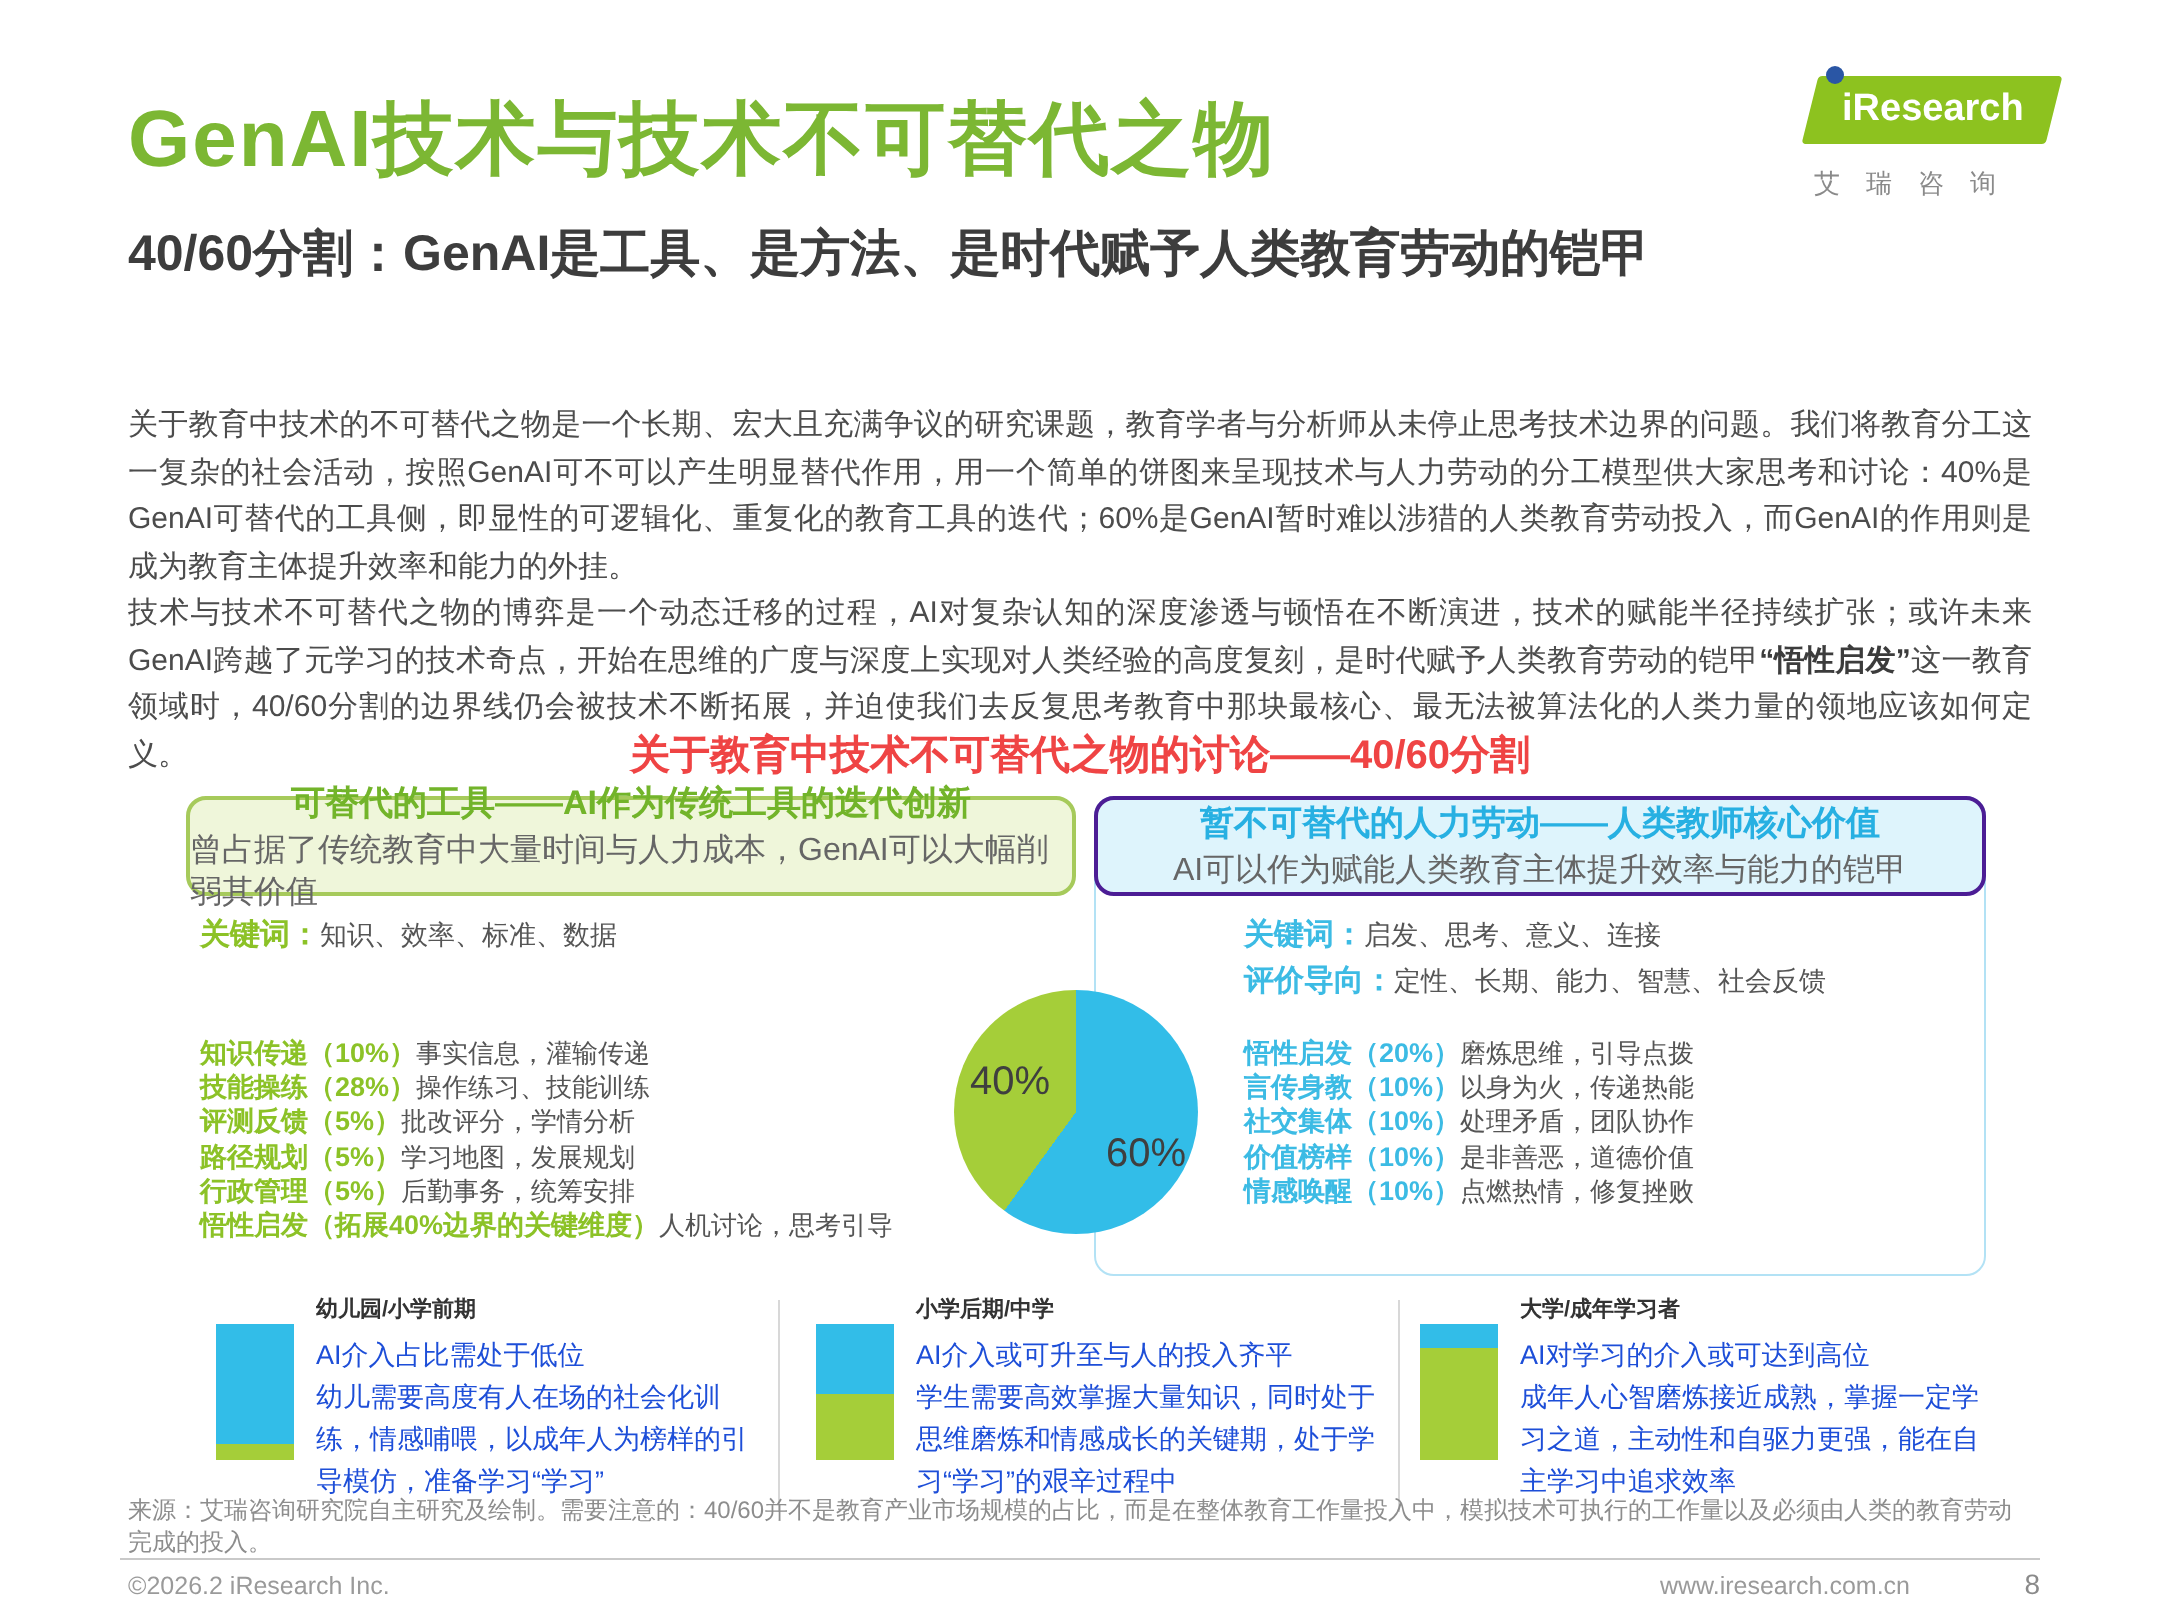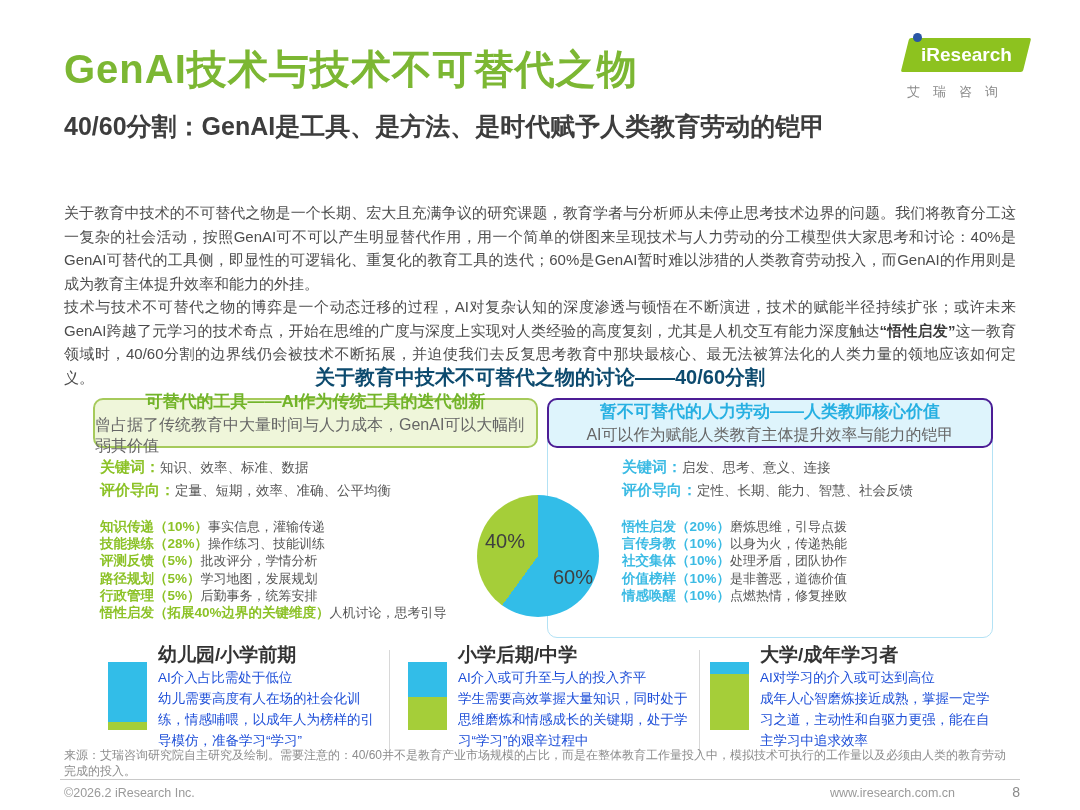--- a/index.html
+++ b/index.html
@@ -16,21 +16,21 @@
   .logo-box{width:122px;height:34px;background:#8dc21f;transform:skewX(-14deg);
             border-radius:2px;display:flex;align-items:center;justify-content:center;}
   .logo-text{transform:skewX(14deg);color:#fff;font-weight:bold;font-size:19px;}
   .logo-dot{position:absolute;left:8px;top:-5px;width:9px;height:9px;border-radius:50%;background:#2a56a5;}
   .logo-caption{margin-top:11px;letter-spacing:13px;color:#8a8a8a;font-size:13px;padding-left:2px;white-space:nowrap;}
 
   
   .intro{left:64px;top:172px;width:952px;font-size:15px;line-height:23.5px;color:#4c4c4c;text-align:justify;margin-top:29px;}
   .intro b{color:#3c3c3c;}
 
-  .sec-title{left:0;top:364px;width:1080px;text-align:center;font-size:20px;font-weight:bold;color:#0c4a6e;}
+  .sec-title{left:0;top:364px;width:1080px;text-align:center;font-size:20px;font-weight:bold;color:#ef4444;}
 
   
   .hdr-box{top:398px;height:50px;border-radius:10px;box-sizing:border-box;display:flex;flex-direction:column;
            align-items:center;justify-content:center;z-index:2;}
   .hdr-left{left:93px;width:445px;background:#eff6da;border:2px solid #a6ca5b;}
   .hdr-right{left:547px;width:446px;background:#def4fc;border:2px solid #4c1d95;}
   .hdr-title{font-size:17px;font-weight:bold;}
   .hdr-left .hdr-title{color:#72b42a;}
   .hdr-right .hdr-title{color:#27b0e2;}
   .hdr-sub{font-size:16px;color:#666;margin-top:2px;}
@@ -54,21 +54,21 @@
   
   .pie{left:477px;top:495px;width:122px;height:122px;border-radius:50%;z-index:5;}
   .pie-label{z-index:6;font-size:20px;color:#3f3f3f;width:46px;text-align:center;}
 
   
   .stage{top:645px;display:flex;z-index:2;}
   .stage-bar{width:39px;height:68px;margin-top:17px;display:flex;flex-direction:column;flex-shrink:0;}
   .seg-cyan{background:#32bde8;}
   .seg-green{background:#a5ce39;}
   .stage-text{padding-left:11px;}
-  .stage-title{font-size:19px;font-weight:bold;color:#333;line-height:20px;margin-bottom:2px;}
+  .stage-title{font-size:11px;font-weight:bold;color:#333;line-height:20px;margin-bottom:2px;}
   .stage-line,.stage-body{font-size:13.5px;color:#1d4ed8;line-height:21px;}
   .divider-v{top:650px;width:1px;height:106px;background:#d8d8d8;}
 
   
   .src-note{left:64px;top:747px;width:952px;font-size:12px;line-height:16px;color:#8d8d8d;}
   .footer-line{left:60px;top:779px;width:960px;border-top:1px solid #c9c9c9;}
   .copyright{left:64px;top:786px;font-size:12.5px;color:#9a9a9a;}
   .website{top:786px;right:125px;font-size:12.5px;color:#9a9a9a;}
   .page-no{top:784px;right:60px;font-size:14px;color:#8a8a8a;}
 </style>
@@ -83,39 +83,38 @@
   <div class="abs logo">
     <div class="logo-box">
       <span class="logo-text">iResearch</span>
     </div>
     <span class="logo-dot"></span>
     <div class="logo-caption">艾瑞咨询</div>
   </div>
 
   <div class="abs intro">
     <div>关于教育中技术的不可替代之物是一个长期、宏大且充满争议的研究课题，教育学者与分析师从未停止思考技术边界的问题。我们将教育分工这一复杂的社会活动，按照GenAI可不可以产生明显替代作用，用一个简单的饼图来呈现技术与人力劳动的分工模型供大家思考和讨论：40%是GenAI可替代的工具侧，即显性的可逻辑化、重复化的教育工具的迭代；60%是GenAI暂时难以涉猎的人类教育劳动投入，而GenAI的作用则是成为教育主体提升效率和能力的外挂。</div>
-    <div><span>技术与技术不可替代之物的博弈是一个动态迁移的过程，AI对复杂认知的深度渗透与顿悟在不断演进，技术的赋能半径持续扩张；或许未来GenAI跨越了元学习的技术奇点，开始在思维的广度与深度上实现对人类经验的高度复刻，尤其是人机交互有能力深度触达</span><b>“悟性启发”</b><span>这一教育领域时，40/60分割的边界线仍会被技术不断拓展，并迫使我们去反复思考教育中那块最核心、最无法被算法化的人类力量的领地应该如何定义。</span></div>
+    <div><span>技术与技术不可替代之物的博弈是一个动态迁移的过程，AI对复杂认知的深度渗透与顿悟在不断演进，技术的赋能半径持续扩张；或许未来GenAI跨越了元学习的技术奇点，开始在思维的广度与深度上实现对人类经验的高度复刻，是时代赋予人类教育劳动的铠甲</span><b>“悟性启发”</b><span>这一教育领域时，40/60分割的边界线仍会被技术不断拓展，并迫使我们去反复思考教育中那块最核心、最无法被算法化的人类力量的领地应该如何定义。</span></div>
   </div>
 
   <div class="abs sec-title">关于教育中技术不可替代之物的讨论——40/60分割</div>
 
   <div class="abs panel-right"></div>
 
   <div class="abs hdr-box hdr-left">
     <div class="hdr-title">可替代的工具——AI作为传统工具的迭代创新</div>
     <div class="hdr-sub">曾占据了传统教育中大量时间与人力成本，GenAI可以大幅削弱其价值</div>
   </div>
   <div class="abs hdr-box hdr-right">
     <div class="hdr-title">暂不可替代的人力劳动——人类教师核心价值</div>
     <div class="hdr-sub">AI可以作为赋能人类教育主体提升效率与能力的铠甲</div>
   </div>
 
   <div class="abs left-kv">
     <div class="kv-line"><span class="kv-label green-t">关键词：</span><span>知识、效率、标准、数据</span></div>
-    <div class="kv-line"><span class="kv-label green-t">评价导向：</span><span>定量、短期，效率、准确、公平均衡</span></div>
   </div>
 
   <div class="abs right-kv">
     <div class="kv-line"><span class="kv-label cyan-t">关键词：</span><span>启发、思考、意义、连接</span></div>
     <div class="kv-line"><span class="kv-label cyan-t">评价导向：</span><span>定性、长期、能力、智慧、社会反馈</span></div>
   </div>
 
   <div class="abs items left-items" id="left-items">
       <div class="item-row"><span class="item-label green-t">知识传递（10%）</span><span>事实信息，灌输传递</span></div>
       <div class="item-row"><span class="item-label green-t">技能操练（28%）</span><span>操作练习、技能训练</span></div>

